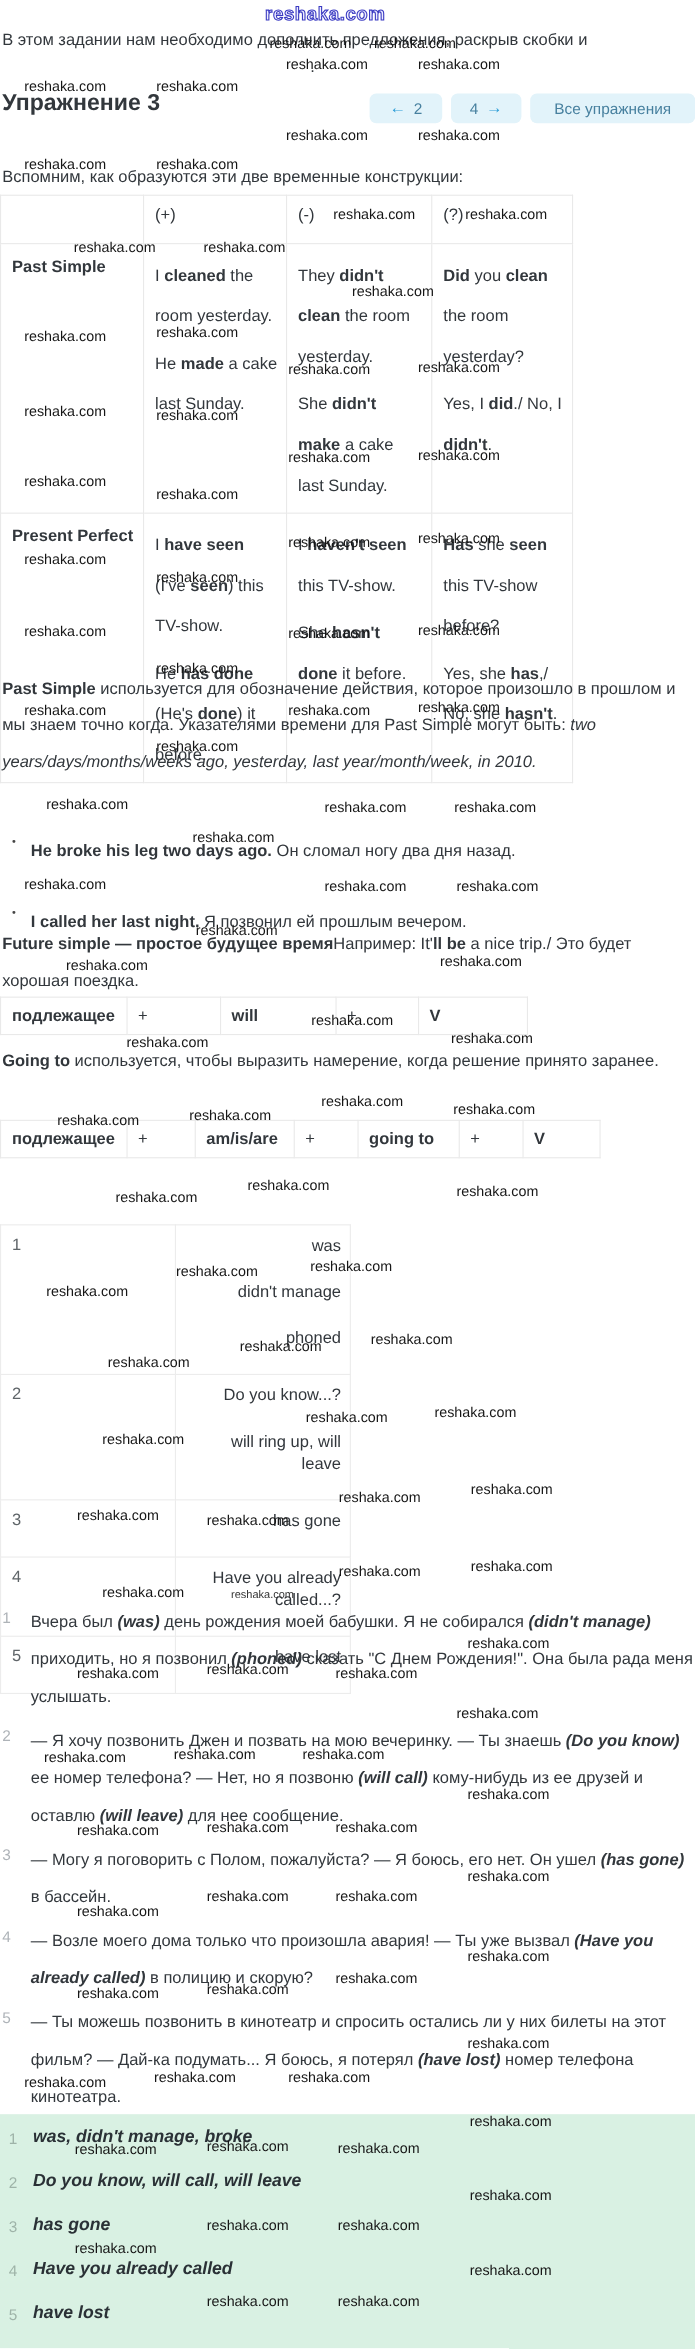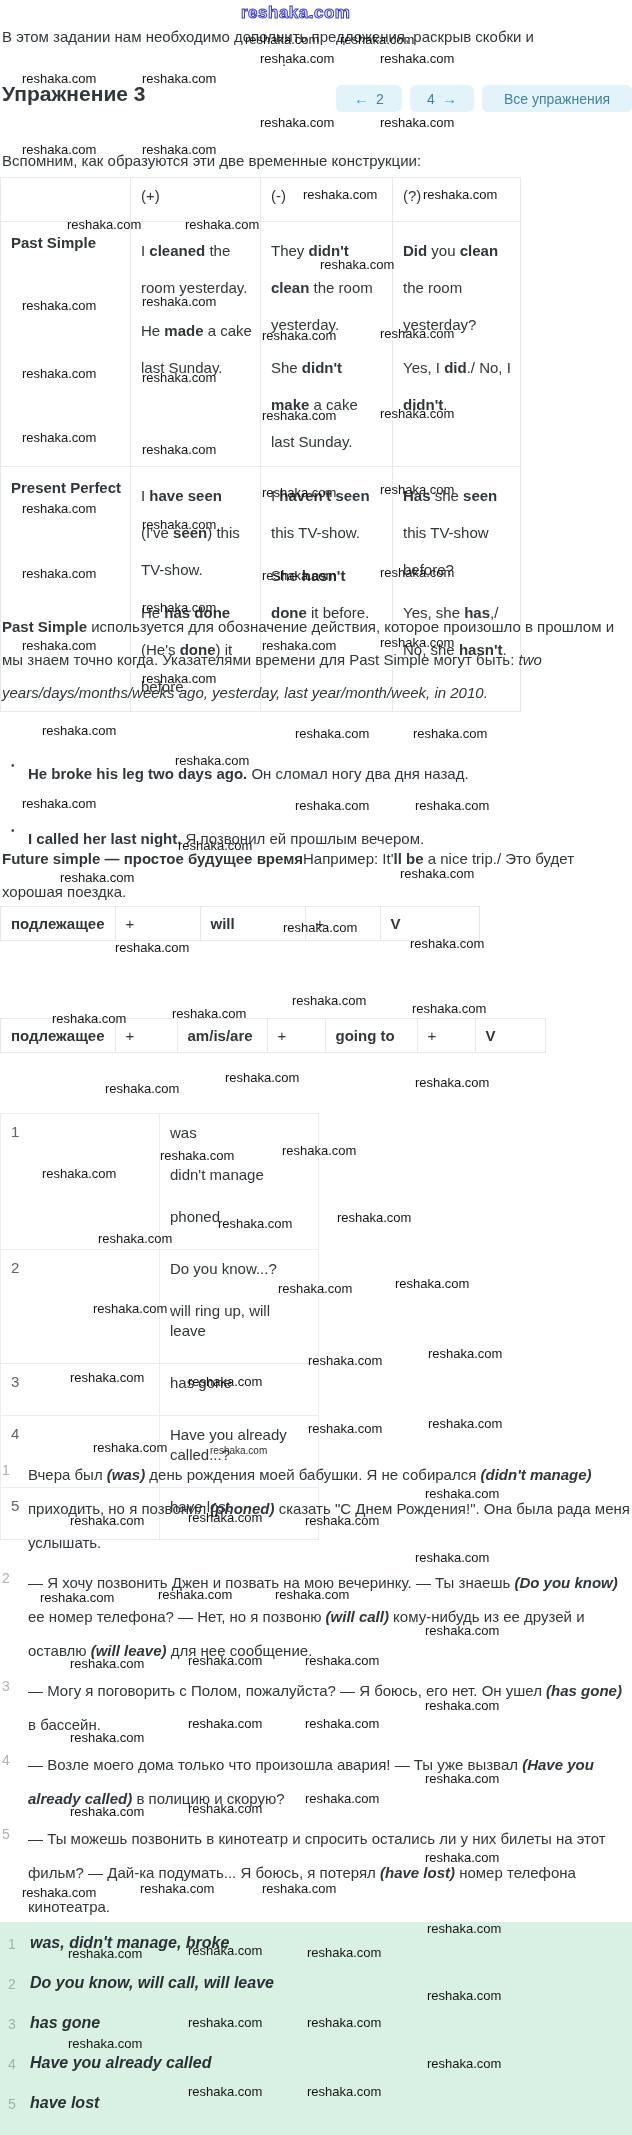--- a/index.html
+++ b/index.html
@@ -29,21 +29,21 @@
   
   table{border-collapse:collapse;}
   .tense-table td{border:1px solid #e9e9e9;vertical-align:top;padding:10px 8px 0 10px;font-size:15px;}
   .tense-table .thead td{height:34px;padding-top:9px;}
   .tlabel{font-weight:bold;padding-top:12px !important;}
   .tense-table .cell-line{margin:0 0 6px;line-height:37px;}
   
   .formula-table td{border:1px solid #e9e9e9;padding:8px 10px;font-size:15px;vertical-align:top;}
   
   .hints-table td{border:1px solid #ececec;vertical-align:top;padding:9px 8px 0 10px;font-size:15px;}
-  .hints-table .cell-line{margin:0 0 22px;line-height:20px;}
+  .hints-table .cell-line{margin:0 0 22px;line-height:20px;text-align:right;}
   .hnum{font-size:14px;color:#5f6569;}
   
   .expl{margin:0;padding:0;list-style:none;width:628px;}
   .expl li{display:flex;margin-bottom:6px;}
   .enum{width:26px;flex:none;color:#aeb3b8;font-size:14px;padding-top:4px;}
   .etext{font-size:15px;line-height:34px;flex:1;}
   
   .answers{background:var(--answers_bg,#d9f1e3);width:632px;height:213px;box-sizing:border-box;padding:12px 0 0;}
   .arow{display:flex;margin-bottom:22px;padding-left:8px;}
   .anum{width:22px;flex:none;color:#9eb3a8;font-size:14px;padding-top:2px;}
@@ -141,20 +141,21 @@
       <tr>
         <td><b>подлежащее</b></td>
         <td>+</td>
         <td><b>will</b></td>
         <td>+</td>
         <td><b>V</b></td>
       </tr>
     </tbody>
   </table>
 
+  <p class="para abs" style="top:948px"><b>Going to</b> используется, чтобы выразить намерение, когда решение принято заранее.</p>
 
   <table class="formula-table abs" style="top:1018px;left:0">
     <colgroup>
         <col style="width:88px">
         <col style="width:62px">
         <col style="width:90px">
         <col style="width:58px">
         <col style="width:92px">
         <col style="width:58px">
         <col style="width:70px">

